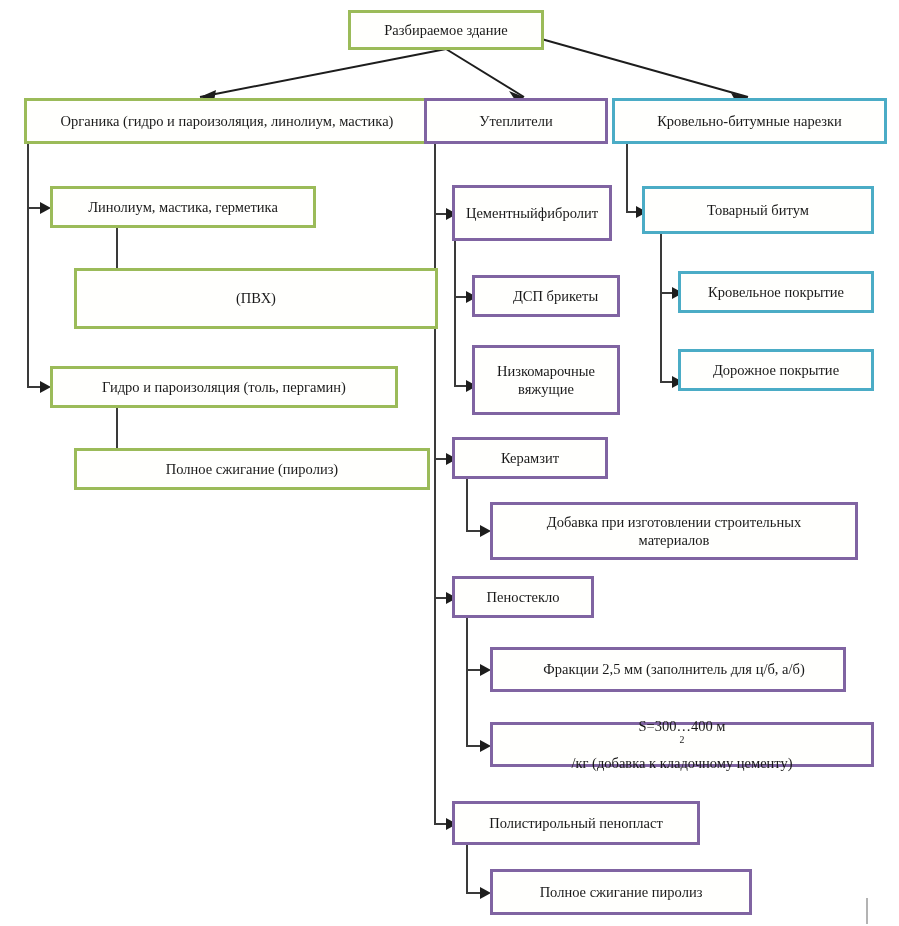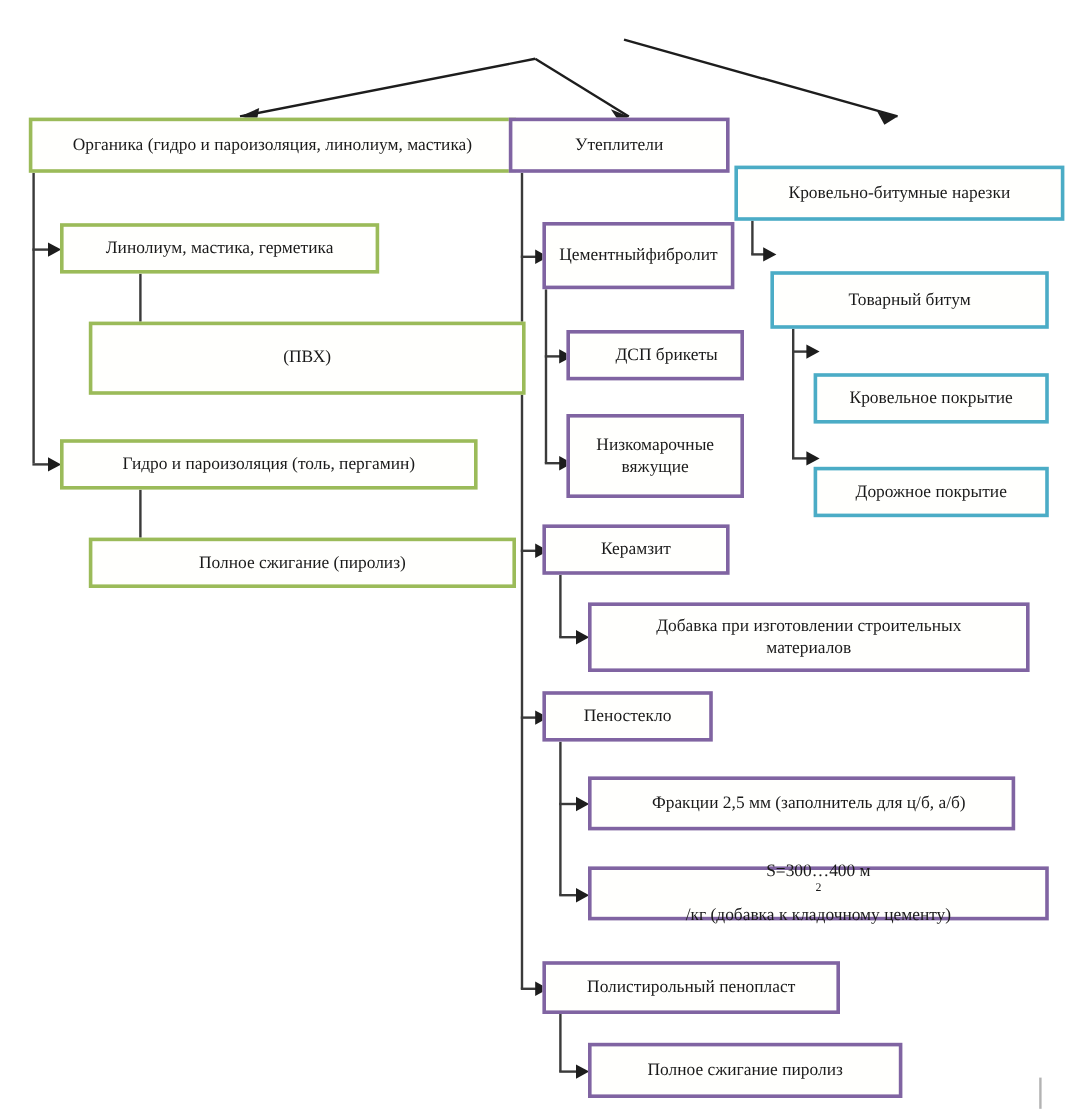--- a/index.html
+++ b/index.html
@@ -26,21 +26,21 @@
     align-items: center;
     justify-content: center;
     text-align: center;
     line-height: 1.25;
     font-size: 14.5px;
     padding: 2px 7px;
     z-index: 3;
   }
   .node.green  { border: 3px solid #9BBB59; }
   .node.purple { border: 3px solid #8064A2; }
-  .node.teal   { border: 3px solid #4BACC6; margin-top: 40px; }
+  .node.teal   { border: 3px solid #4BACC6; }
 
   .node span { display: block; }
 
   
   .vline, .hline {
     position: absolute;
     background: #3a3a3a;
     z-index: 1;
   }
   .vline { width: 1.6px; }
@@ -70,20 +70,23 @@
     opacity: .75;
     z-index: 1;
   }
   sup { font-size: 0.68em; vertical-align: super; line-height: 0; }
 </style>
 </head>
 <body>
 
 <div id="canvas">
 
+  <div class="node green" style="left:348px; top:10px; width:196px; height:40px;">
+    <span>Разбираемое здание</span>
+  </div>
 
   <svg class="diag" style="left:0px; top:45px; width:899px; height:62px;">
     <line x1="446" y1="4" x2="200" y2="52"></line>
     <polygon points="200,52 216,45 214,56"></polygon>
     <line x1="446" y1="4" x2="524" y2="52"></line>
     <polygon points="524,52 509,46 517,58"></polygon>
     <line x1="520" y1="-12" x2="748" y2="52"></line>
     <polygon points="748,52 731,48 737,59"></polygon>
   </svg>
 

